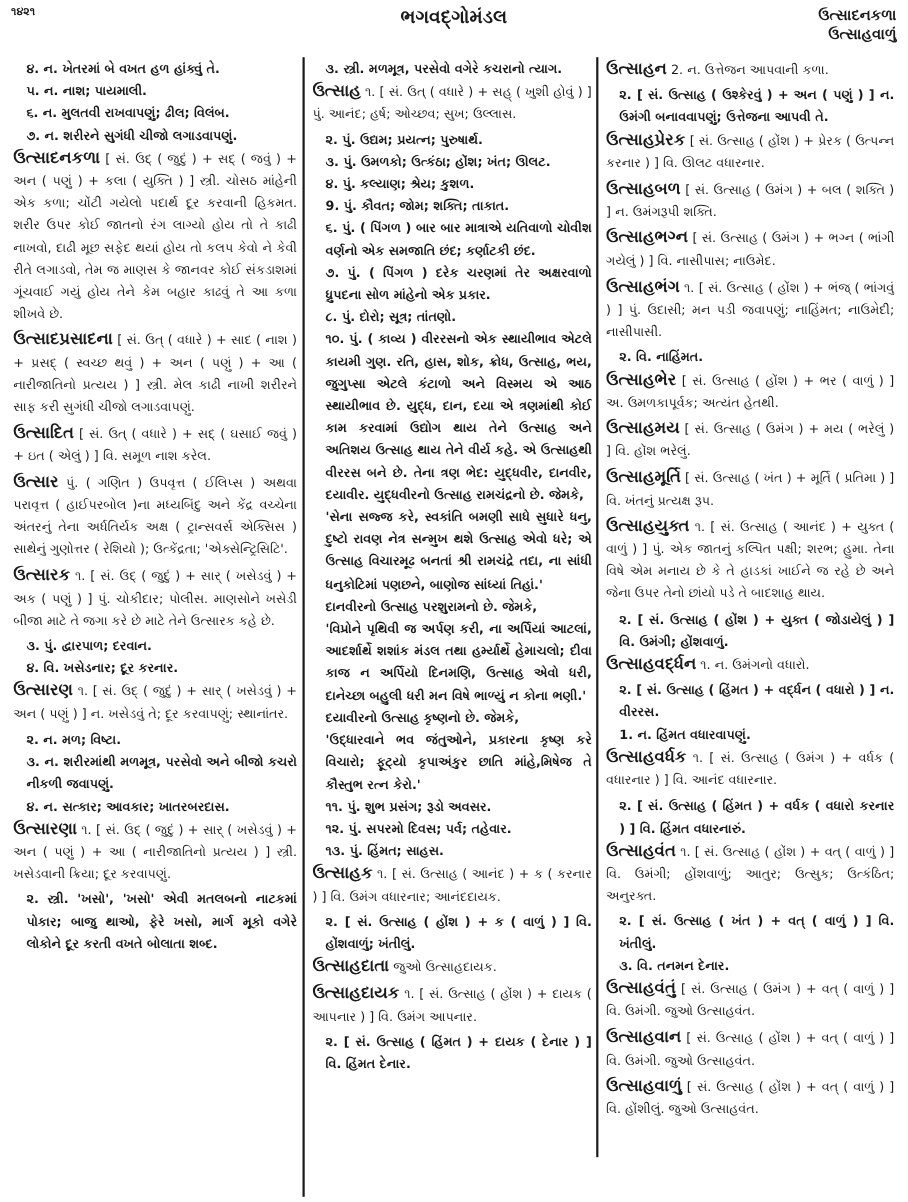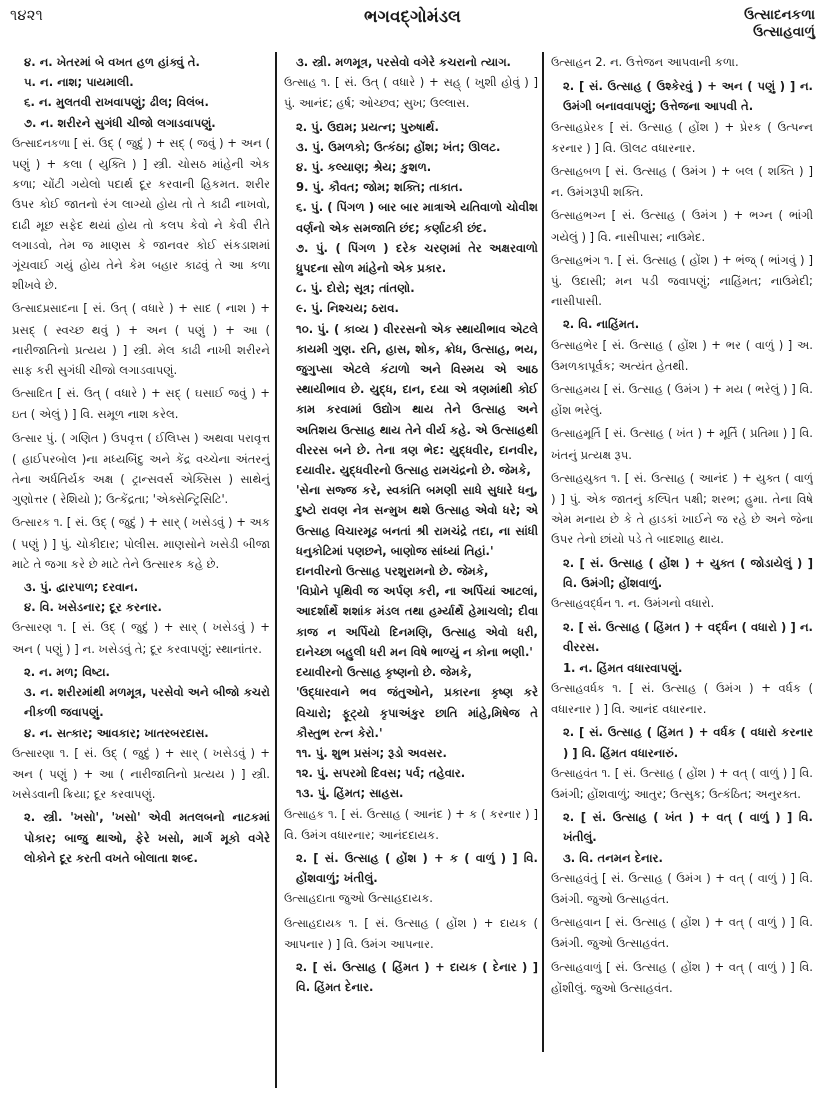--- a/index.html
+++ b/index.html
@@ -5,36 +5,36 @@
   html, body { margin: 0; padding: 0; }
   body {
     width: 825px; height: 1093px; overflow: hidden;
     background: #ffffff; color: #1a1a1a;
     font-family: "DejaVu Sans", "Liberation Sans", sans-serif;
     position: relative;
   }
   .header {
     position: absolute; left: 0; top: 0; width: 825px; height: 50px;
   }
-  .page-num { position: absolute; left: 10px; top: 6px; font-size: 15px; font-weight: normal; }
+  .page-num { position: absolute; left: 10px; top: 6px; font-size: 10px; font-weight: bold; }
   .running-title { position: absolute; left: 0; width: 825px; top: 6px; text-align: center; font-size: 17px; font-weight: bold; }
   .guide { position: absolute; right: 10px; top: 6px; text-align: right; font-size: 13.5px; font-weight: bold; line-height: 17px; }
   .col {
     position: absolute; top: 52px; bottom: 6px;
     font-size: 11.6px; line-height: 20.2px;
     overflow: hidden;
   }
   .col1 { left: 12px; width: 258px; }
   .col2 { left: 284px; width: 254px; }
   .col3 { left: 551px; width: 262px; }
   .divider { position: absolute; width: 2px; background: #1a1a1a; }
   .d1 { left: 275px; top: 52px; height: 1036px; }
   .d2 { left: 542px; top: 52px; height: 1000px; }
   .entry { margin: 0 0 3px 0; text-align: justify; }
-  .hw { font-weight: normal; font-size: 11px; }
+  .hw { font-weight: bold; font-size: 15px; }
   .sub { padding-left: 12px; text-indent: 0; margin: 0; text-align: justify; font-weight: bold; }
 </style>
 </head>
 <body>
 
 <div class="header">
   <div class="page-num">૧૪૨૧</div>
   <div class="running-title">ભગવદ્ગોમંડલ</div>
   <div class="guide">
     <div>ઉત્સાદનકળા</div>
@@ -67,21 +67,20 @@
 <div class="col col2">
     <div class="sub">૩. સ્ત્રી. મળમૂત્ર, પરસેવો વગેરે કચરાનો ત્યાગ.</div>
     <div class="entry"><span class="hw">ઉત્સાહ</span><span> ૧. [ સં. ઉત્ ( વધારે ) + સહ્ ( ખુશી હોવું ) ] પું. આનંદ; હર્ષ; ઓચ્છવ; સુખ; ઉલ્લાસ.</span></div>
     <div class="sub">૨. પું. ઉદ્યમ; પ્રયત્ન; પુરુષાર્થ.</div>
     <div class="sub">૩. પું. ઉમળકો; ઉત્કંઠા; હોંશ; ખંત; ઊલટ.</div>
     <div class="sub">૪. પું. કલ્યાણ; શ્રેય; કુશળ.</div>
     <div class="sub">9. પું. કૌવત; જોમ; શક્તિ; તાકાત.</div>
     <div class="sub">૬. પું. ( પિંગળ ) બાર બાર માત્રાએ યતિવાળો ચોવીશ વર્ણનો એક સમજાતિ છંદ; કર્ણાટકી છંદ.</div>
     <div class="sub">૭. પું. ( પિંગળ ) દરેક ચરણમાં તેર અક્ષરવાળો ધ્રુપદના સોળ માંહેનો એક પ્રકાર.</div>
     <div class="sub">૮. પું. દોરો; સૂત્ર; તાંતણો.</div>
-    <div class="sub">૯. પું. નિશ્ચય; ઠરાવ.</div>
     <div class="sub">૧૦. પું. ( કાવ્ય ) વીરરસનો એક સ્થાયીભાવ એટલે કાયમી ગુણ. રતિ, હાસ, શોક, ક્રોધ, ઉત્સાહ, ભય, જુગુપ્સા એટલે કંટાળો અને વિસ્મય એ આઠ સ્થાયીભાવ છે. યુદ્ધ, દાન, દયા એ ત્રણમાંથી કોઈ કામ કરવામાં ઉદ્યોગ થાય તેને ઉત્સાહ અને અતિશય ઉત્સાહ થાય તેને વીર્ય કહે. એ ઉત્સાહથી વીરરસ બને છે. તેના ત્રણ ભેદ: યુદ્ધવીર, દાનવીર, દયાવીર. યુદ્ધવીરનો ઉત્સાહ રામચંદ્રનો છે. જેમકે,</div>
     <div class="sub">'સેના સજ્જ કરે, સ્વકાંતિ બમણી સાધે સુધારે ધનુ, દુષ્ટો રાવણ નેત્ર સન્મુખ થશે ઉત્સાહ એવો ધરે; એ ઉત્સાહ વિચારમૂઢ બનતાં શ્રી રામચંદ્રે તદા, ના સાંધી ધનુકોટિમાં પણછને, બાણોજ સાંધ્યાં તિહાં.'</div>
     <div class="sub">દાનવીરનો ઉત્સાહ પરશુરામનો છે. જેમકે,</div>
     <div class="sub">'વિપ્રોને પૃથિવી જ અર્પણ કરી, ના અર્પિયાં આટલાં, આદર્શાર્થે શશાંક મંડલ તથા હર્મ્યાર્થે હેમાચલો; દીવા કાજ ન અર્પિયો દિનમણિ, ઉત્સાહ એવો ધરી, દાનેચ્છા બહુલી ધરી મન વિષે ભાળ્યું ન કોના ભણી.'</div>
     <div class="sub">દયાવીરનો ઉત્સાહ કૃષ્ણનો છે. જેમકે,</div>
     <div class="sub">'ઉદ્ધારવાને ભવ જંતુઓને, પ્રકારના કૃષ્ણ કરે વિચારો; ફૂટ્યો કૃપાઅંકુર છાતિ માંહે,મિષેજ તે કૌસ્તુભ રત્ન કેરો.'</div>
     <div class="sub">૧૧. પું. શુભ પ્રસંગ; રૂડો અવસર.</div>
     <div class="sub">૧૨. પું. સપરમો દિવસ; પર્વ; તહેવાર.</div>
     <div class="sub">૧૩. પું. હિંમત; સાહસ.</div>
     <div class="entry"><span class="hw">ઉત્સાહક</span><span> ૧. [ સં. ઉત્સાહ ( આનંદ ) + ક ( કરનાર ) ] વિ. ઉમંગ વધારનાર; આનંદદાયક.</span></div>

